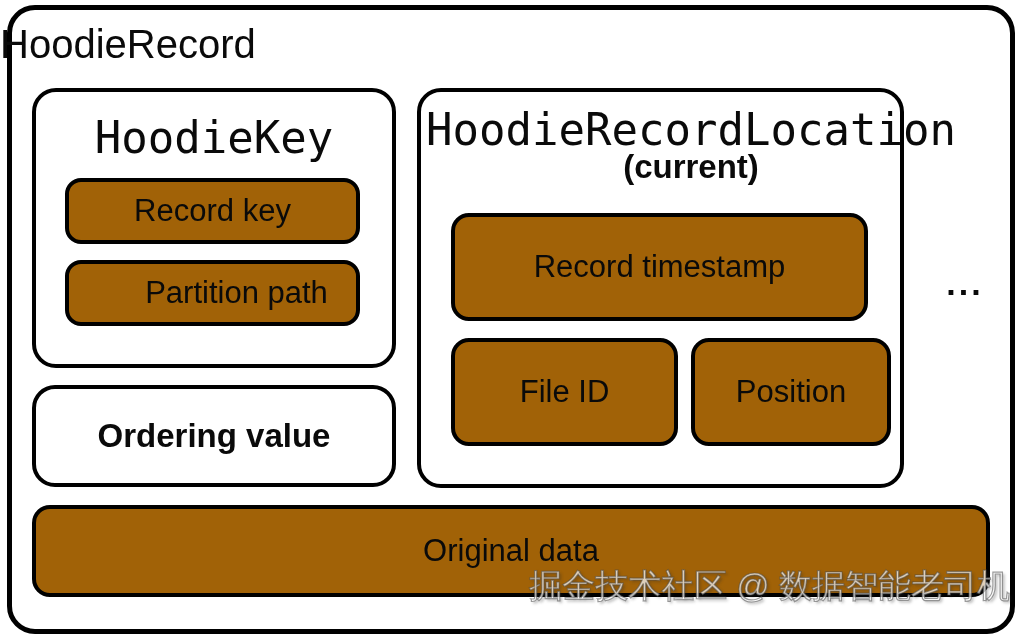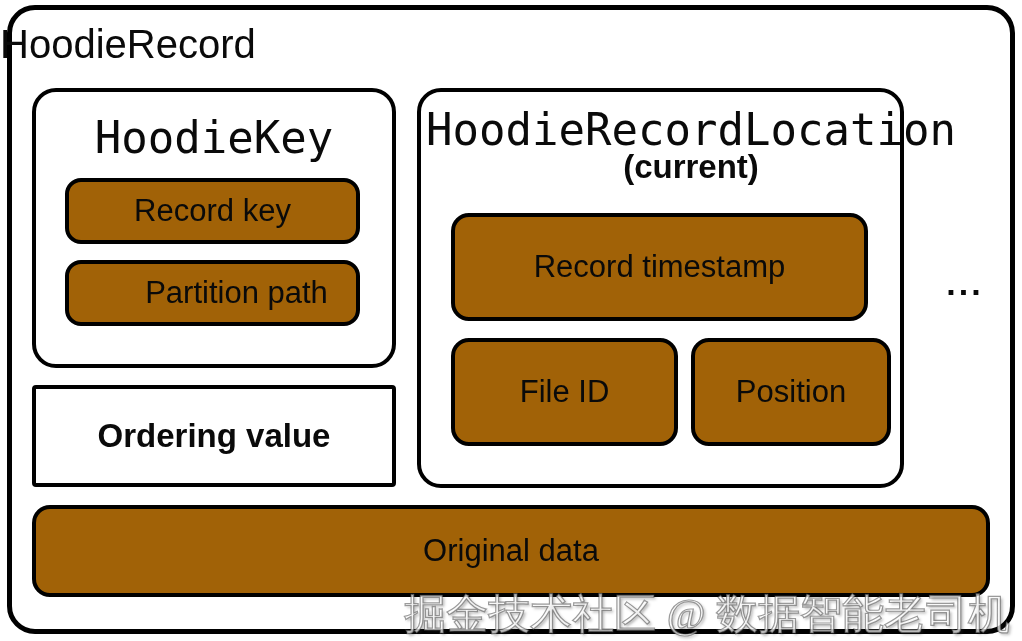--- a/index.html
+++ b/index.html
@@ -81,48 +81,47 @@
   }
   .field-record-key    { left: 65px;  top: 178px; width: 295px; height: 66px; }
   .field-partition     { left: 65px;  top: 260px; width: 295px; height: 66px; padding-left: 48px; }
   .field-action-ts     { left: 451px; top: 213px; width: 417px; height: 108px; border-radius: 18px; }
   .field-file-id       { left: 451px; top: 338px; width: 227px; height: 108px; border-radius: 18px; }
   .field-position      { left: 668px; top: 338px; width: 200px; height: 108px; border-radius: 18px; margin-left: 23px; }
   .field-original-data { left: 32px;  top: 505px; width: 958px; height: 92px; border-radius: 18px; }
   .ordering-box {
     left: 32px; top: 385px;
     width: 364px; height: 102px;
-    border-radius: 4px;
+    border-radius: 23px;
     display: flex;
     align-items: center;
     justify-content: center;
     font-size: 33px;
     font-weight: 700;
   }
   .ellipsis {
     position: absolute;
     left: 922px; top: 264px;
     width: 86px;
     text-align: center;
     font-size: 34px;
     font-weight: 700;
     letter-spacing: 3px;
   }
   .watermark {
     position: absolute;
     right: 12px;
-    top: 586px;
-    font-size: 42px;
+    top: 564px;
+    font-size: 33px;
     font-weight: 400;
     color: rgba(255, 255, 255, 0.72);
     -webkit-text-stroke: 1.2px rgba(75, 75, 75, 0.55);
     text-shadow: 2px 2px 3px rgba(40, 40, 40, 0.35);
     white-space: nowrap;
     pointer-events: none;
-    font-family: Liberation Serif, serif;
   }
 </style>
 </head>
 <body>
 
 <div class="canvas">
 
   <div class="box outer"></div>
 
   <div class="main-title">HoodieRecord</div>

